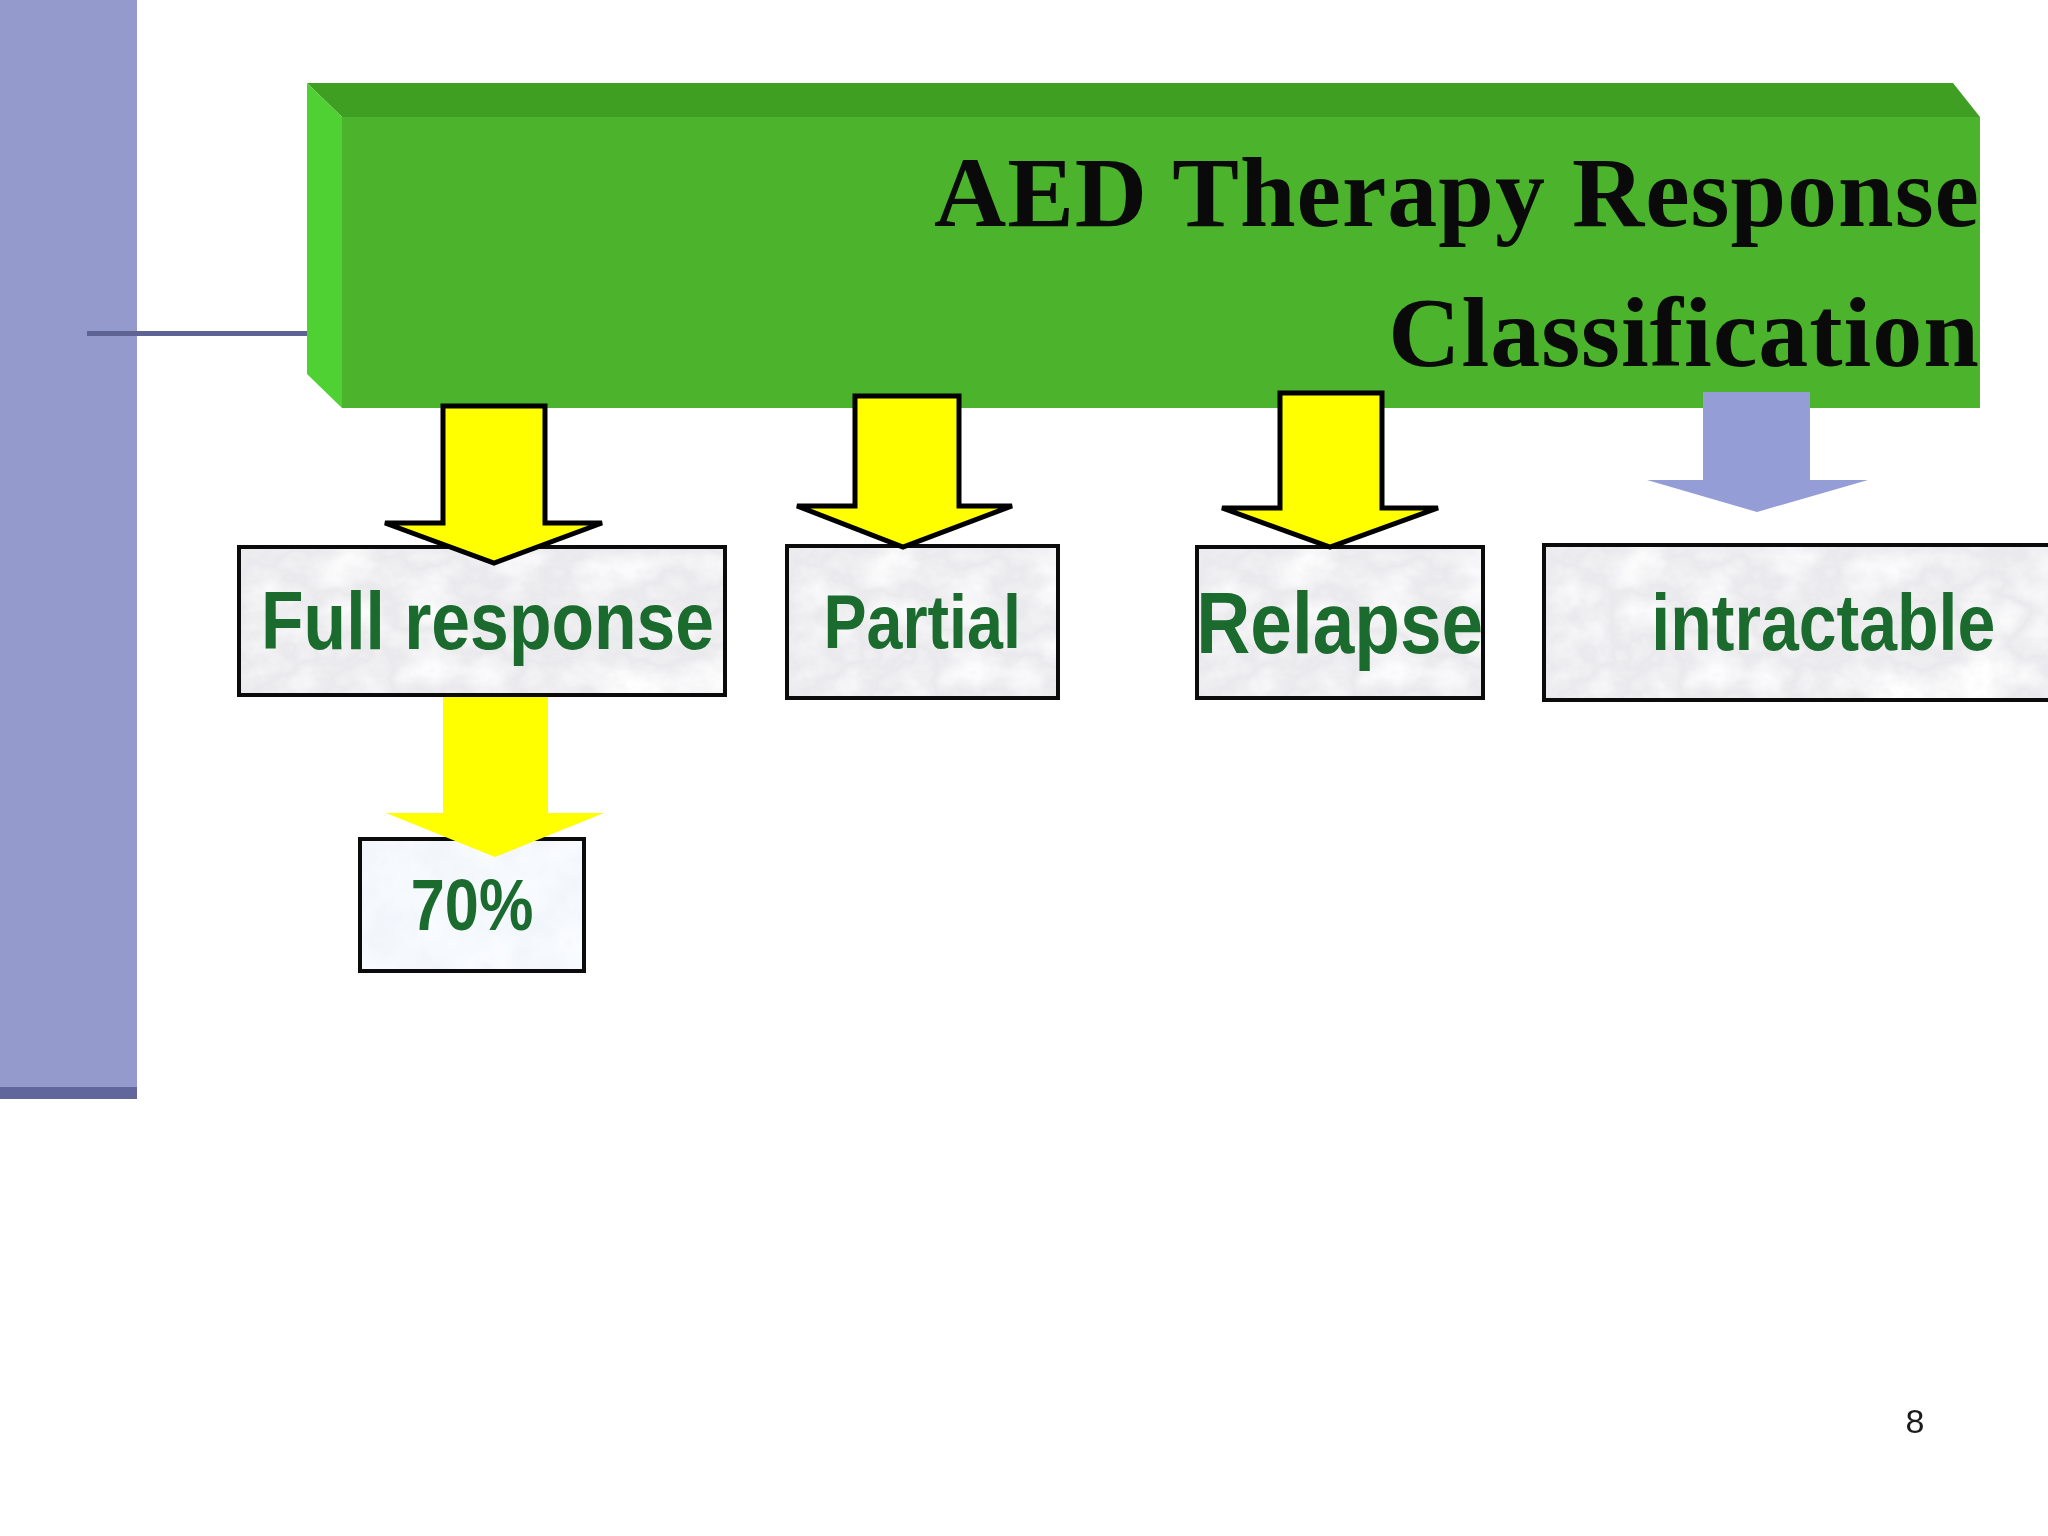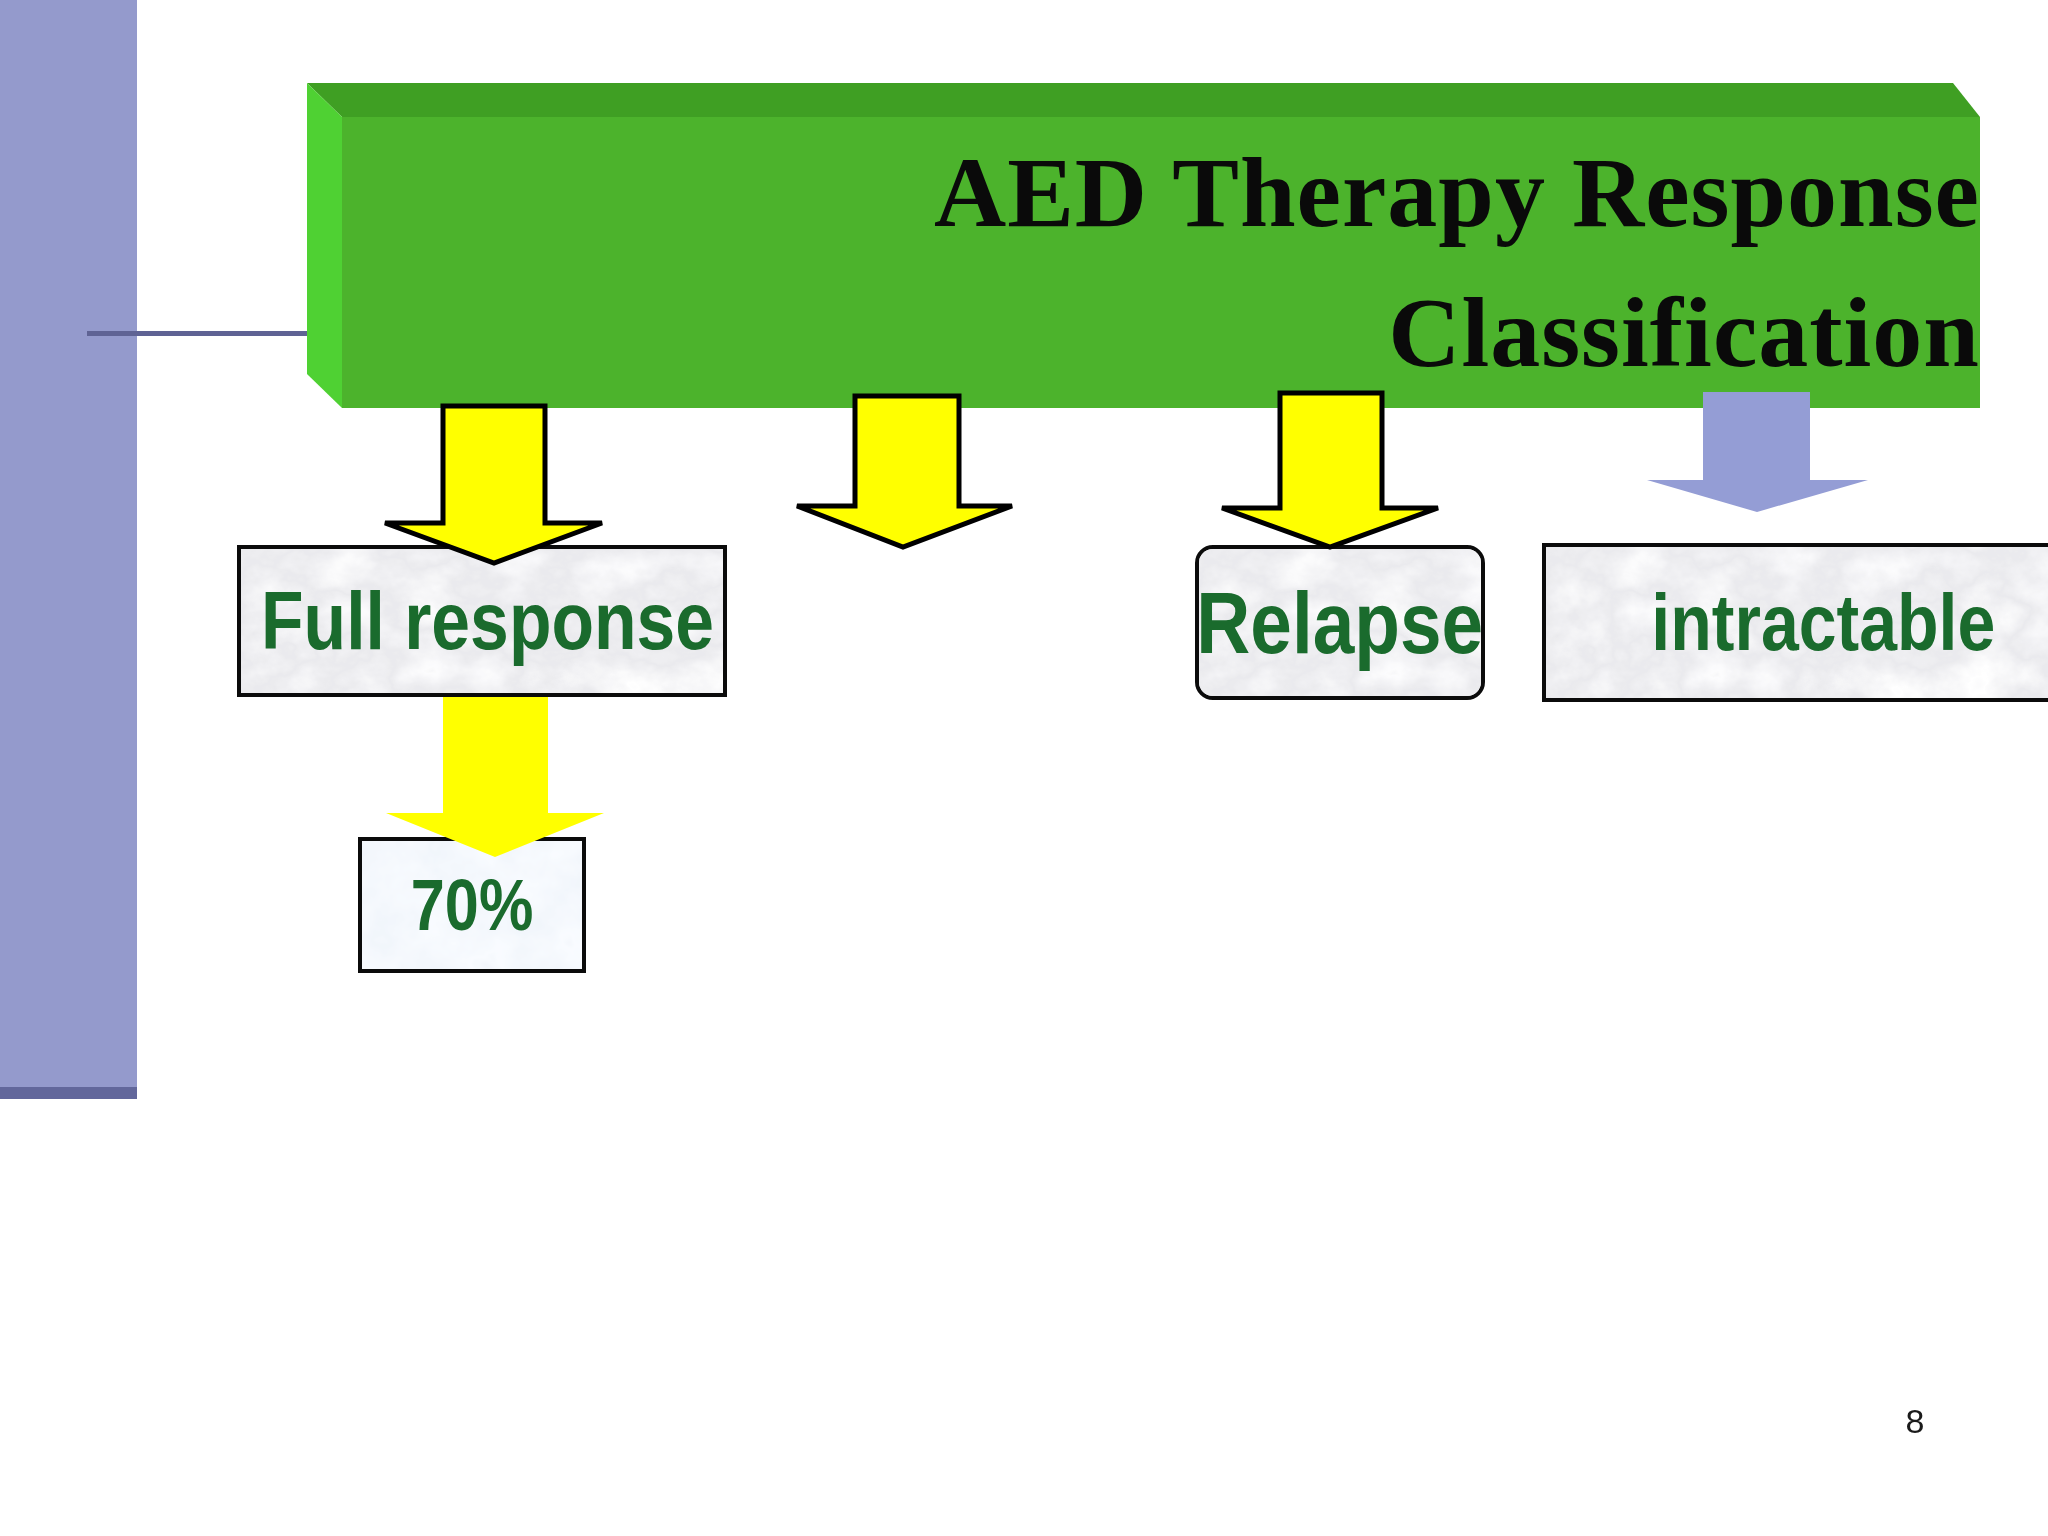--- a/index.html
+++ b/index.html
@@ -28,21 +28,21 @@
   .sidebar-strip{position:absolute;left:0;top:1087px;width:137px;height:12px;background:var(--sidebar-strip);z-index:0;}
 
   
   .mbox{position:absolute;border:4px solid #0B0B0B;background:var(--marble-gray-base);
         display:flex;align-items:center;justify-content:center;overflow:hidden;z-index:1;}
   .mbox svg.tex{position:absolute;left:0;top:0;width:100%;height:100%;}
   .mbox .lbl{position:relative;font-weight:bold;color:var(--label-green);
              white-space:nowrap;transform:scaleX(0.85);transform-origin:center;line-height:1;}
   #box-full{left:237px;top:545px;width:490px;height:152px;padding-left:12px;}
   #box-partial{left:785px;top:544px;width:275px;height:156px;}
-  #box-relapse{left:1195px;top:545px;width:290px;height:155px;border-radius:18px;}
+  #box-relapse{left:1195px;top:545px;width:290px;height:155px;}
   #box-intractable{left:1542px;top:543px;width:563px;height:159px;}
   #box-result{left:358px;top:837px;width:228px;height:136px;background:var(--marble-blue-base);}
   #box-full .lbl{font-size:82px;}
   #box-partial .lbl{font-size:76px;}
   #box-relapse .lbl{font-size:88px;}
   #box-intractable .lbl{font-size:80px;}
   #box-result .lbl{font-size:72px;}
 
   
   #shapes{position:absolute;left:0;top:0;width:2048px;height:1536px;z-index:2;pointer-events:none;}
@@ -97,20 +97,26 @@
 
   <div class="sidebar-bar"></div>
   <div class="sidebar-strip"></div>
 
   <div class="mbox" id="box-full">
     <svg class="tex">
         <rect width="100%" height="100%" fill="#e4e4e8" filter="url(#marbleGray)"></rect>
       </svg>
     <span class="lbl">Full response</span>
   </div>
+  <div class="mbox" id="box-partial">
+    <svg class="tex">
+        <rect width="100%" height="100%" fill="#e4e4e8" filter="url(#marbleGray)"></rect>
+      </svg>
+    <span class="lbl">Partial</span>
+  </div>
   <div class="mbox" id="box-relapse">
     <svg class="tex">
         <rect width="100%" height="100%" fill="#e4e4e8" filter="url(#marbleGray)"></rect>
       </svg>
     <span class="lbl">Relapse</span>
   </div>
   <div class="mbox" id="box-intractable">
     <svg class="tex">
         <rect width="100%" height="100%" fill="#e4e4e8" filter="url(#marbleGray)"></rect>
       </svg>

